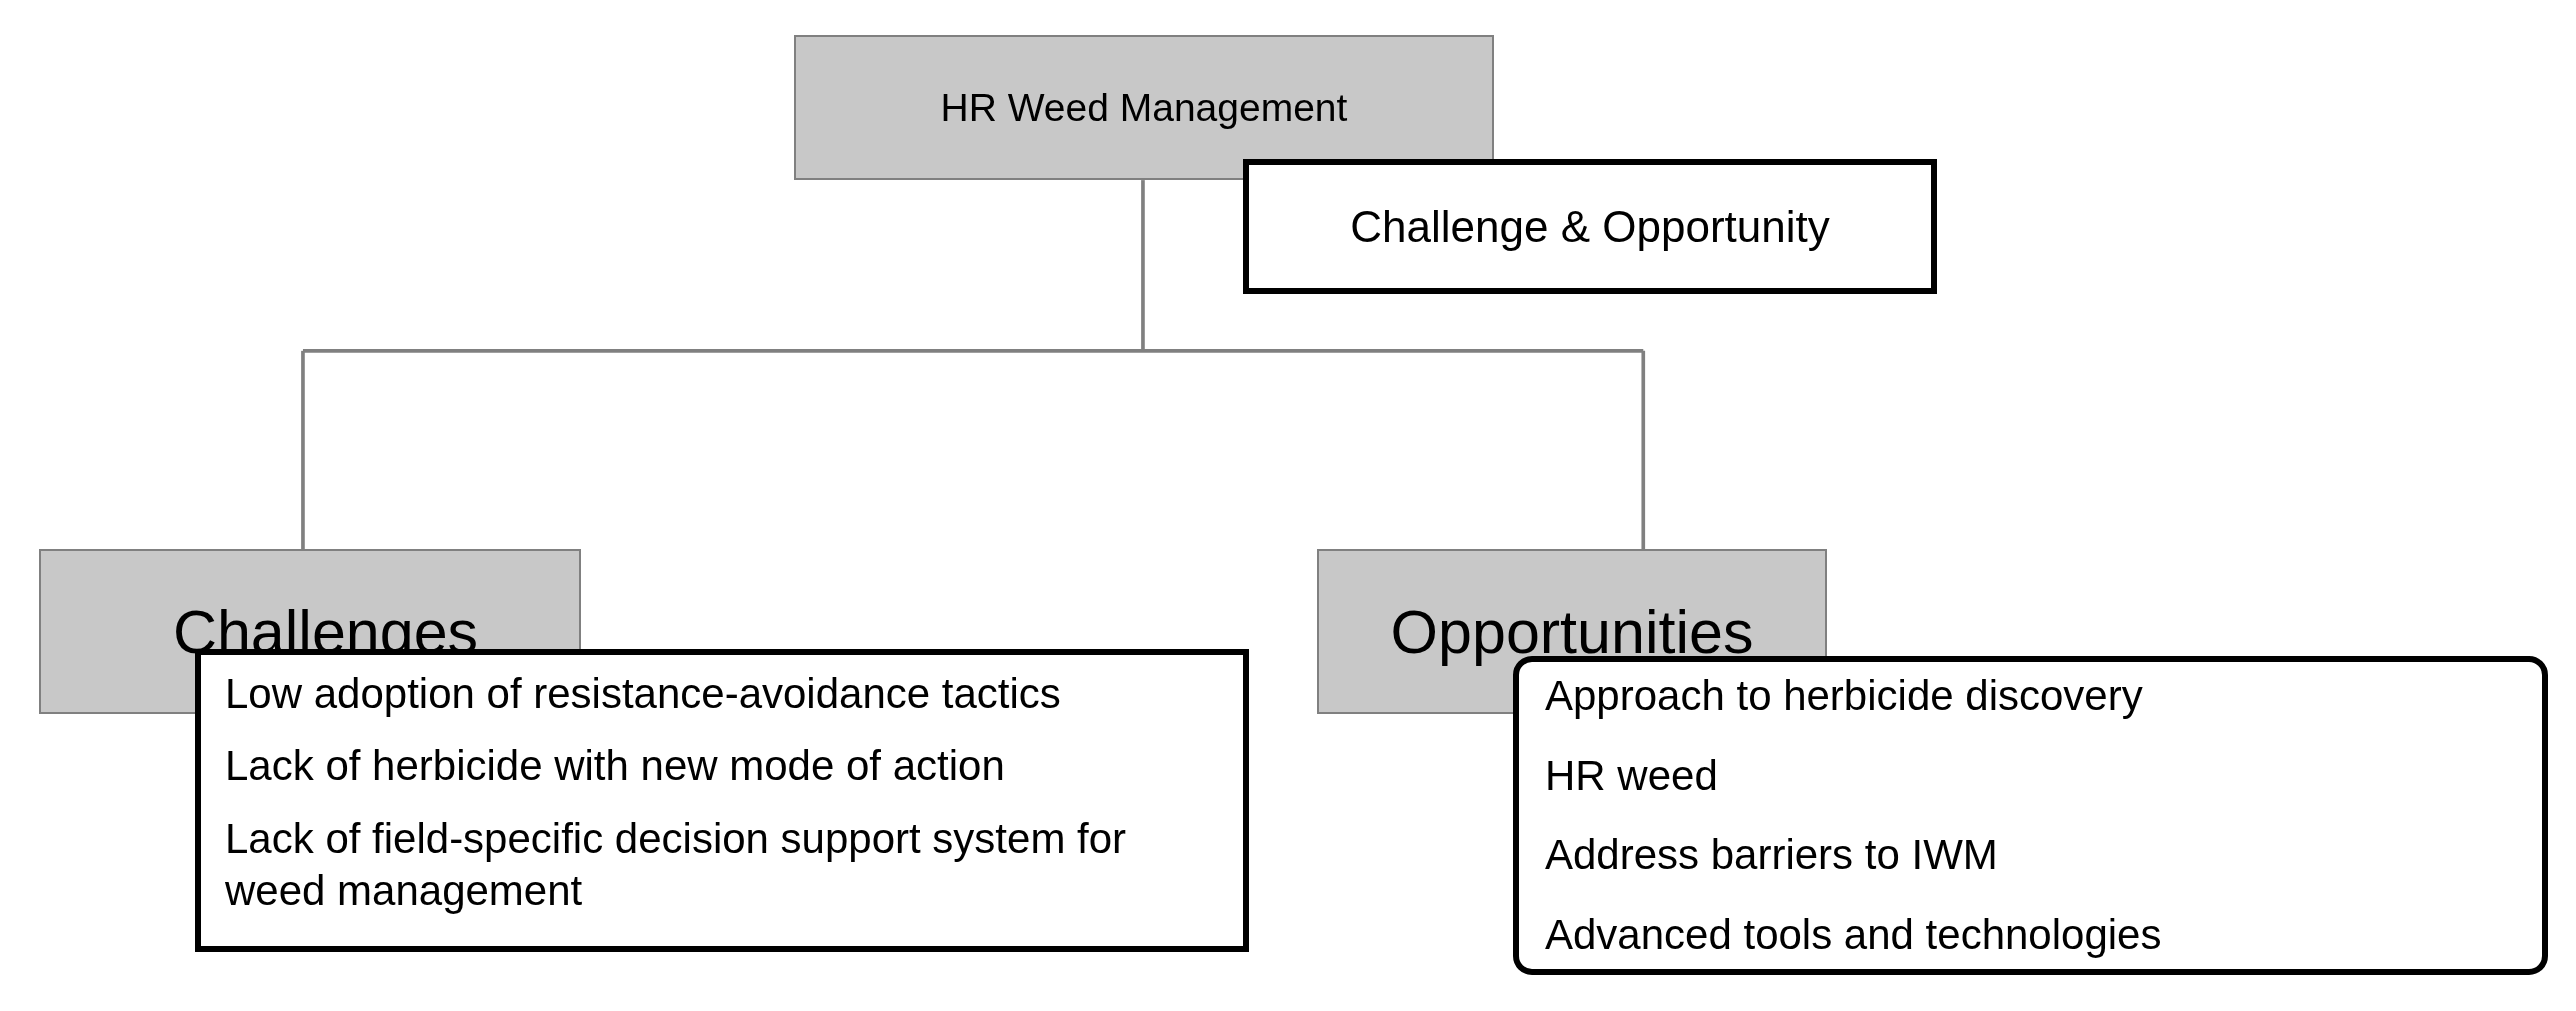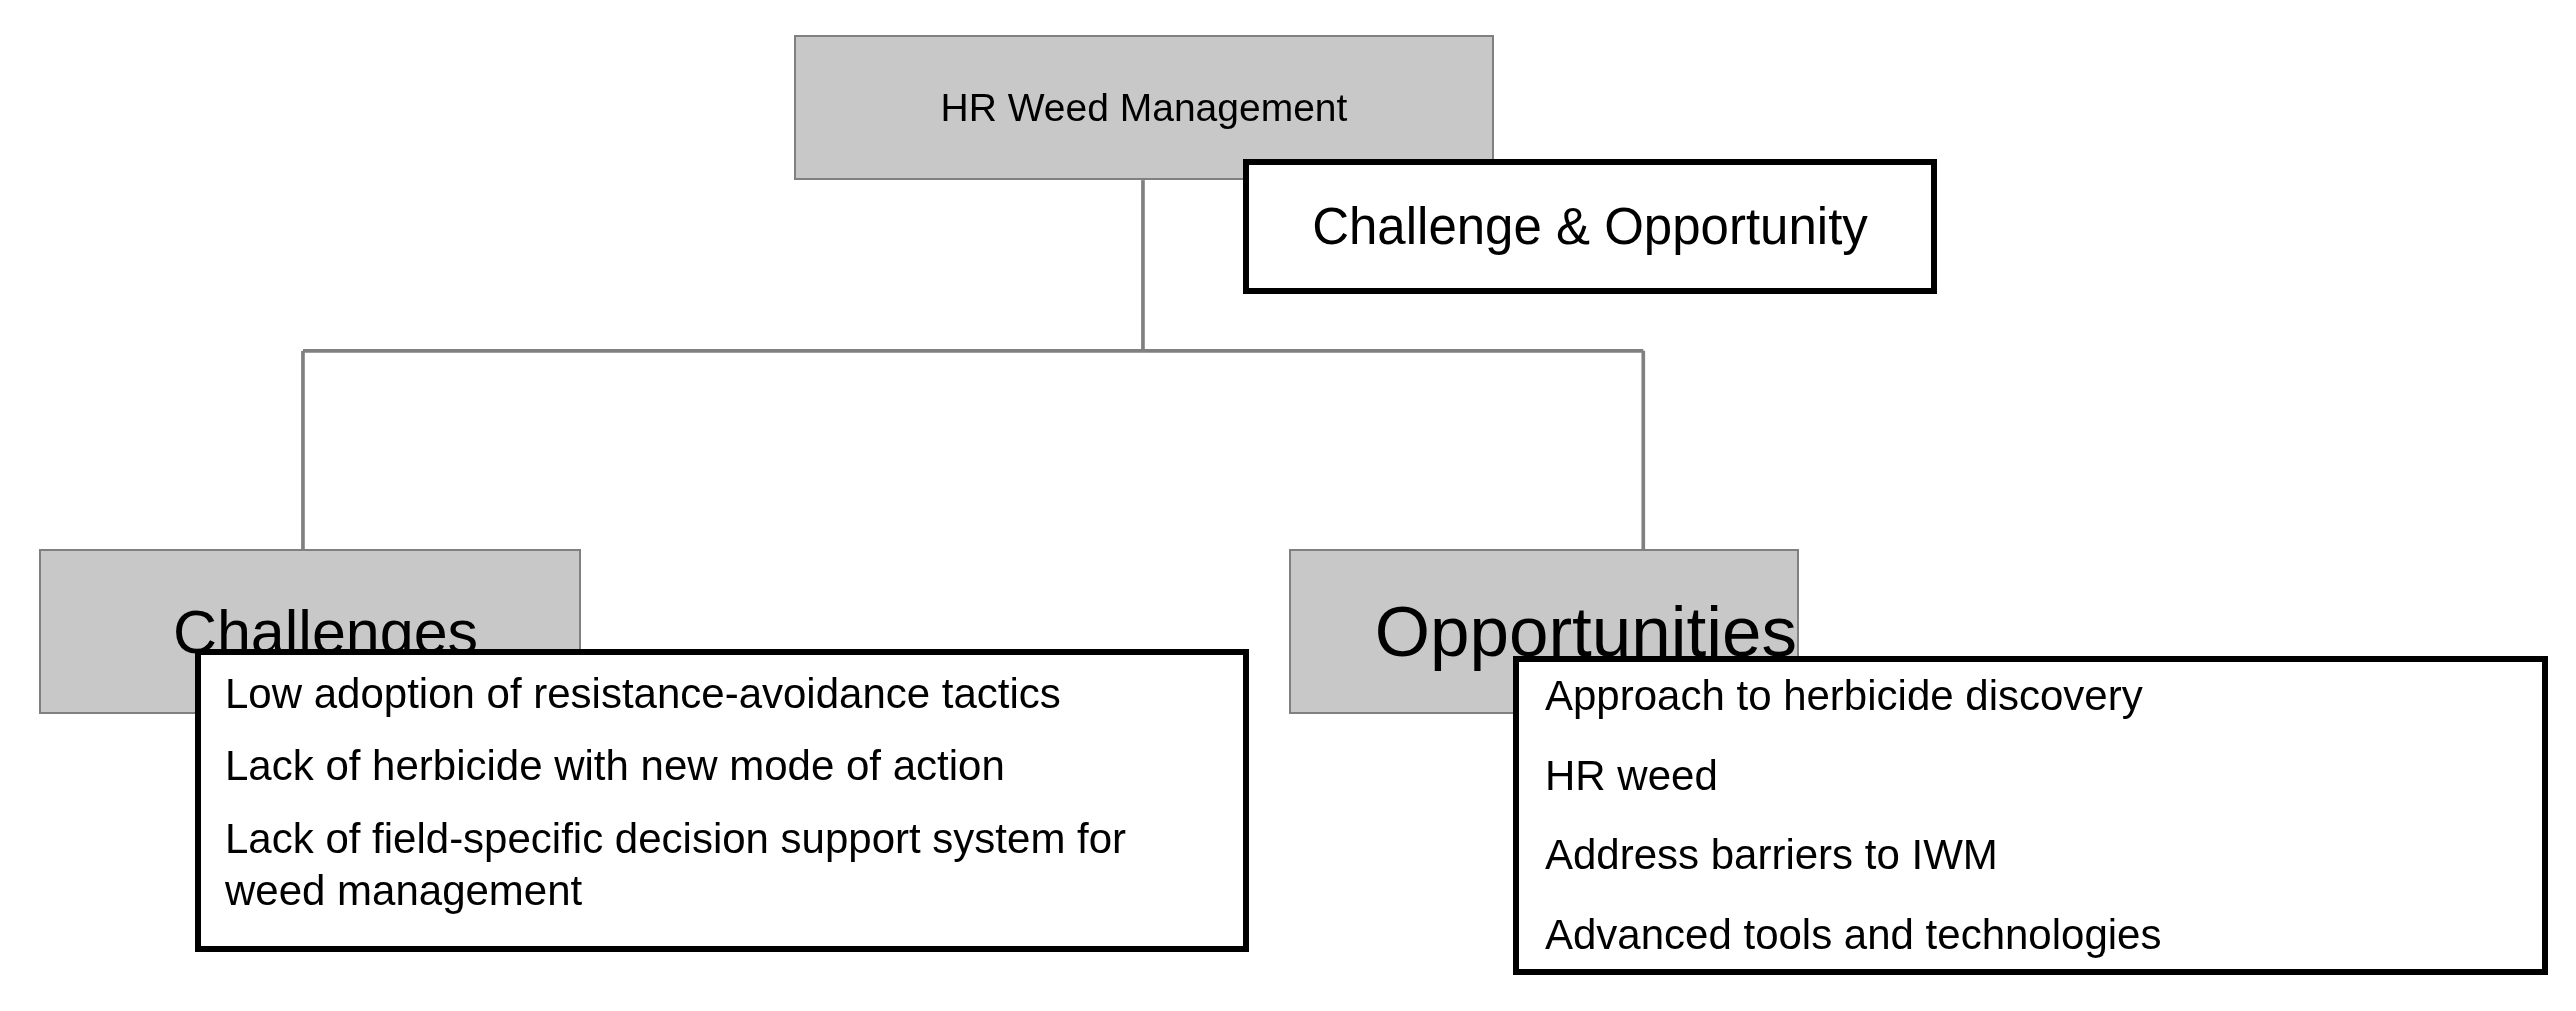--- a/index.html
+++ b/index.html
@@ -59,60 +59,60 @@
     z-index: 2;
   }
 
   #node-subtitle {
     left: 1243px;
     top: 159px;
     width: 694px;
     height: 135px;
     align-items: center;
     justify-content: center;
-    font-size: 51px;
+    font-size: 44px;
     z-index: 3;
   }
 
   #node-challenges {
     left: 39px;
     top: 549px;
     width: 542px;
     height: 165px;
     font-size: 61px;
     z-index: 2;
     padding-left: 31px;
   }
 
   #node-opportunities {
-    left: 1289px;
+    left: 1317px;
     top: 549px;
     width: 510px;
     height: 165px;
-    font-size: 71px;
+    font-size: 61px;
     z-index: 2;
-    justify-content: flex-end;
   }
 
   #list-challenges {
     left: 195px;
     top: 649px;
     width: 1054px;
     height: 303px;
     z-index: 4;
     padding: 20px 12px 20px 24px;
   }
 
   #list-opportunities {
     left: 1513px;
     top: 656px;
     width: 1035px;
     height: 319px;
     z-index: 4;
     padding: 24px 0 24px 26px;
+    border-radius: 19px;
   }
 
   .list-item {
     font-size: 42px;
     line-height: 1.24;
     color: #000000;
     margin: 0;
     padding: 0;
   }
 

